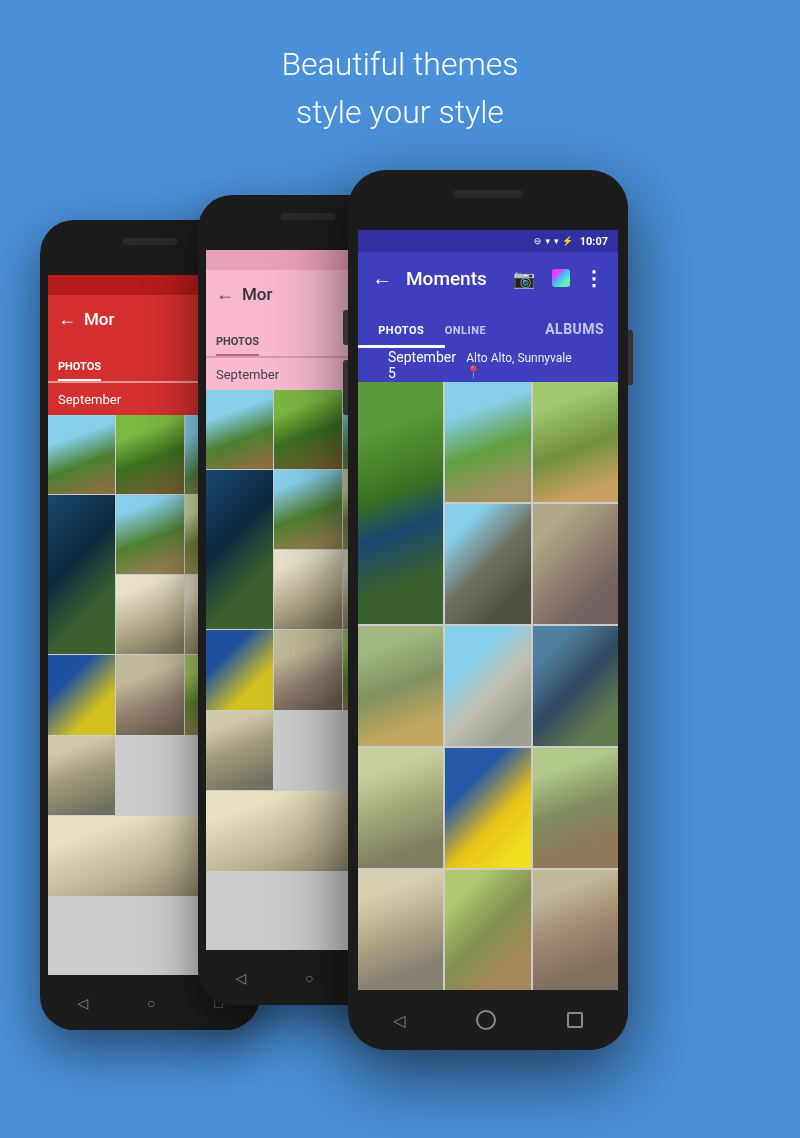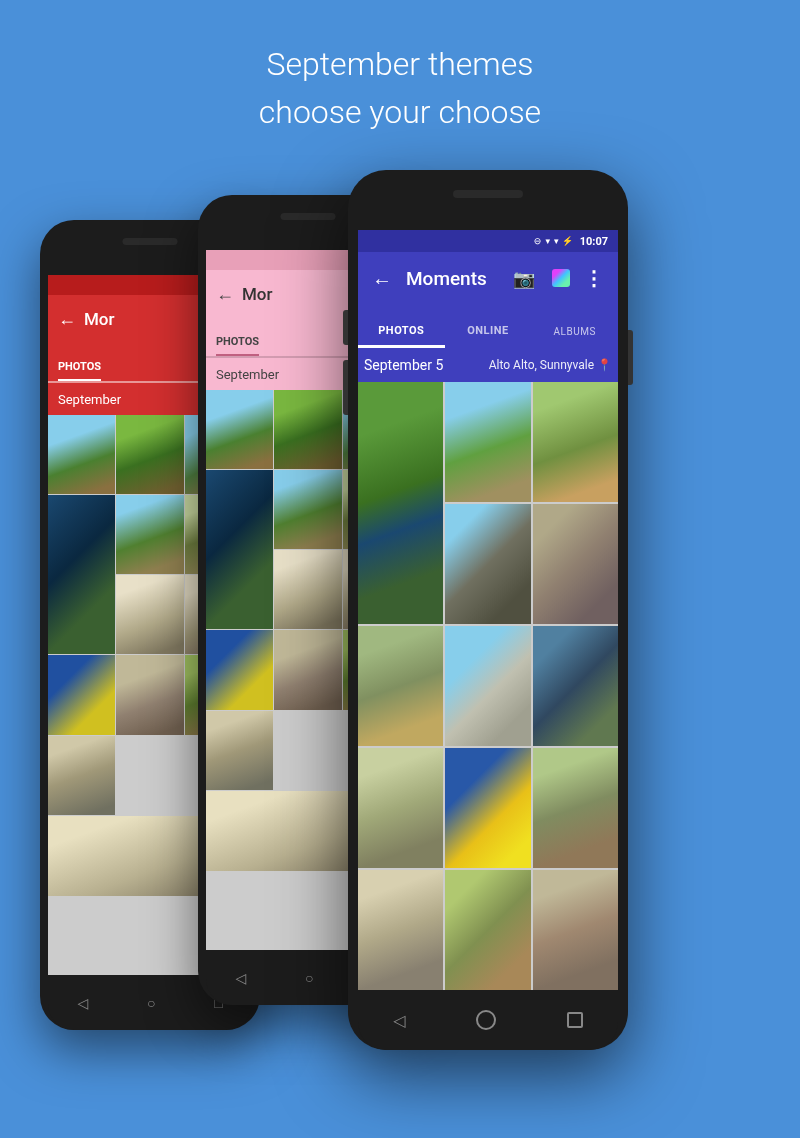--- a/index.html
+++ b/index.html
@@ -37,22 +37,22 @@
       left: 170px;
       top: 20px;
       z-index: 2;
     }
 
   </style>
 </head>
 <body>
 
 <div style="text-align:center; padding-top:40px; color:white; font-size:32px; font-weight:300; line-height:1.5;">
-  <div>September themes</div>
-  <div>choose your choose</div>
+  <div>Beautiful themes</div>
+  <div>style your style</div>
 </div>
 
 <div style="position:absolute; top:170px; left:50%; transform:translateX(-50%); width:740px; height:950px;">
 
   <div class="phone phone-1" style="width:220px; height:810px; left:10px; top:50px; border-radius:34px; background:#1c1c1c; box-shadow:0 20px 50px rgba(0,0,0,0.5); position:absolute; z-index:1;">
     <div style="position:absolute; top:18px; left:50%; transform:translateX(-50%); width:55px; height:7px; background:#2a2a2a; border-radius:4px;"></div>
 
     <div style="position:absolute; top:55px; left:8px; right:8px; bottom:55px; background:#f5f5f5; overflow:hidden; display:flex; flex-direction:column;">
 
       <div style="height:20px; background:#b71c1c; display:flex; align-items:center; padding:0 8px; justify-content:flex-end; gap:3px;">
@@ -169,29 +169,29 @@
 
         <span style="width:18px; height:18px; background:linear-gradient(135deg,#e040fb 25%,#40c4ff 50%,#69f0ae 75%); border-radius:3px; display:inline-block; margin-right:14px;"></span>
 
         <span style="font-size:20px; font-weight:bold;">⋮</span>
       </div>
 
       <div style="height:44px; background:#3f3fbd; display:flex; align-items:stretch;">
         <div style="flex:1; display:flex; align-items:flex-end; justify-content:center; padding-bottom:8px; border-bottom:3px solid white;">
           <span style="color:white; font-size:11px; font-weight:700; letter-spacing:0.5px;">PHOTOS</span>
         </div>
-        <div style="flex:1; display:flex; align-items:flex-end; justify-content:center; padding-bottom:8px; border-bottom:3px solid transparent;">
+        <div style="flex:1; display:flex; align-items:flex-end; justify-content:flex-start; padding-bottom:8px; border-bottom:3px solid transparent;">
           <span style="color:rgba(255,255,255,0.7); font-size:11px; font-weight:700; letter-spacing:0.5px;">ONLINE</span>
         </div>
         <div style="flex:1; display:flex; align-items:flex-end; justify-content:center; padding-bottom:8px; border-bottom:3px solid transparent;">
-          <span style="color:rgba(255,255,255,0.7); font-size:10px; font-weight:400; letter-spacing:0.5px;">ALBUMS</span>
+          <span style="color:rgba(255,255,255,0.7); font-size:14px; font-weight:700; letter-spacing:0.5px;">ALBUMS</span>
         </div>
       </div>
 
-      <div style="height:34px; background:#3f3fbd; display:flex; align-items:center; padding:0 6px; justify-content:space-between;">
+      <div style="height:34px; background:#3f3fbd; display:flex; align-items:center; padding:0 30px; justify-content:space-between;">
         <span style="color:white; font-size:14px;">September 5</span>
         <span style="color:rgba(255,255,255,0.9); font-size:12px;">
           <span>Alto Alto, Sunnyvale</span>
           <span style="font-size:12px;"> 📍</span>
         </span>
       </div>
 
       <div style="flex:1; background:#ccc; display:grid; grid-template-columns:repeat(3,1fr); grid-template-rows:repeat(5,1fr); gap:2px; overflow:hidden;">
 
         <div style="grid-column:1; grid-row:1/3; background:linear-gradient(160deg,#5a9a3a 20%,#3a7020 45%,#1a4870 60%,#3a6030 80%);"></div>

